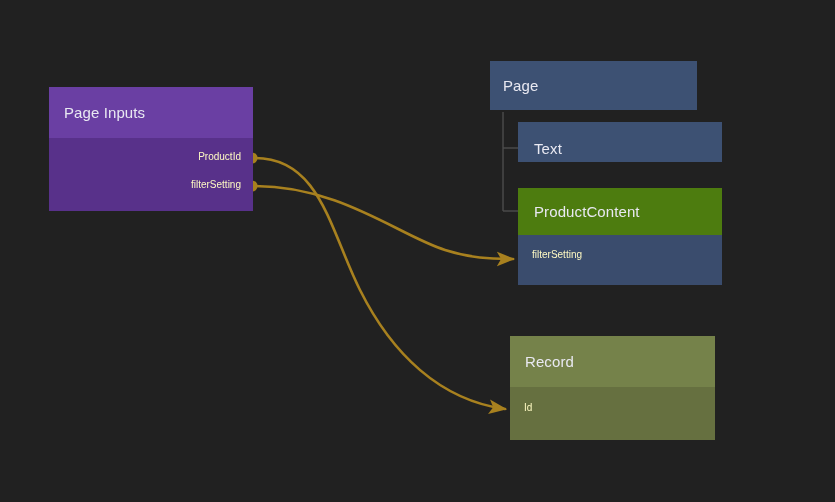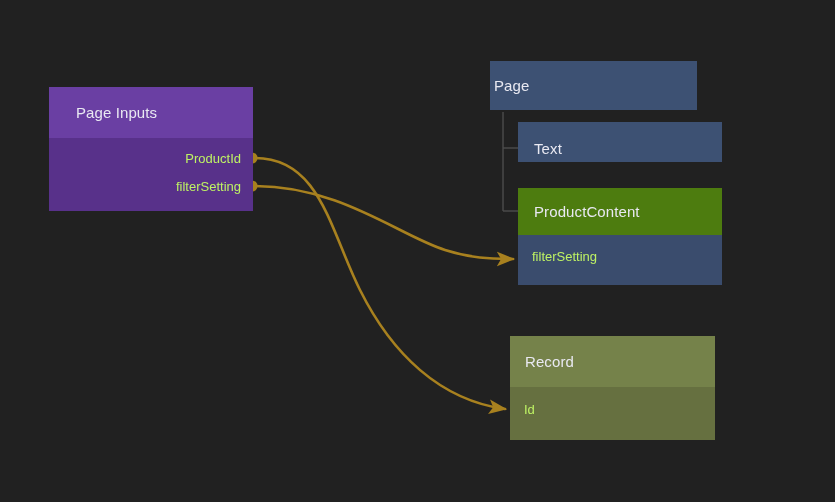--- a/index.html
+++ b/index.html
@@ -48,38 +48,38 @@
     width: 100%;
     position: relative;
   }
   .node-title {
     color: #e9e9f2;
     font-size: 15px;
     letter-spacing: .1px;
     white-space: nowrap;
   }
   .port-label {
-    color: #bef264;
-    font-size: 13px;
+    color: #fef9c3;
+    font-size: 10px;
     white-space: nowrap;
     position: absolute;
   }
 
   
   #node-page-inputs {
     left: 49px;
     top: 87px;
     width: 204px;
     height: 124px;
     background: #58318a;
   }
   #node-page-inputs .node-header {
     height: 51px;
     background: #6a3fa3;
-    padding-left: 27px;
+    padding-left: 15px;
   }
   #node-page-inputs .node-body {
     height: 73px;
   }
   #node-page-inputs .port-label {
     right: 12px;
     text-align: right;
   }
   #pi-port-productid { top: 13px; }
   #pi-port-filtersetting { top: 41px; }
@@ -87,21 +87,21 @@
   
   #node-page {
     left: 490px;
     top: 61px;
     width: 207px;
     height: 49px;
     background: #3d5173;
   }
   #node-page .node-header {
     height: 49px;
-    padding-left: 4px;
+    padding-left: 13px;
   }
 
   
   #node-text {
     left: 518px;
     top: 122px;
     width: 204px;
     height: 40px;
     background: #3d5173;
   }

